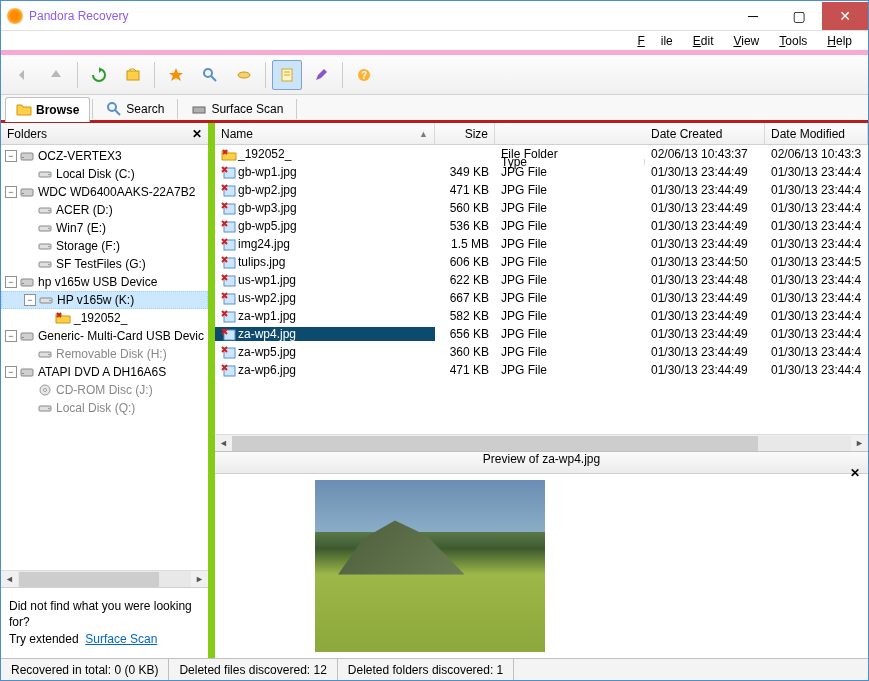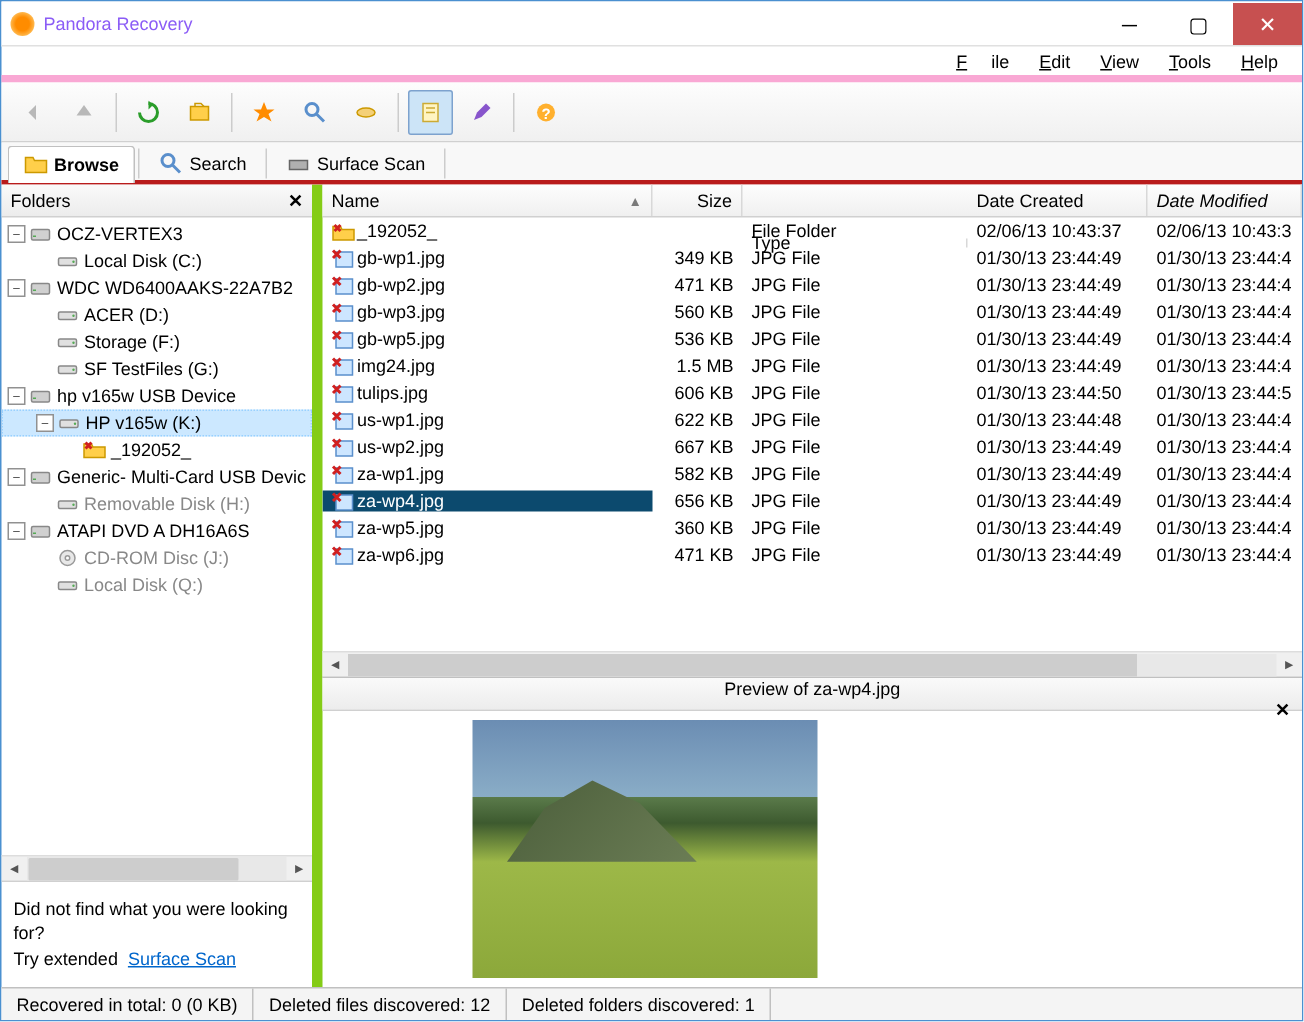--- a/index.html
+++ b/index.html
@@ -45,21 +45,21 @@
 .sidebar-hint { padding: 10px 8px; border-top: 1px solid #d0d0d0; font-size: 12px; line-height: 1.4; }
 .sidebar-hint a { color: #0066cc; text-decoration: underline; cursor: pointer; }
 
 .main { flex: 1; display: flex; flex-direction: column; }
 .list-hdr { height: 22px; display: flex; background: linear-gradient(#fdfdfd, #f0f0f0); border-bottom: 1px solid #d0d0d0; }
 .list-hdr .col { padding: 3px 6px; border-right: 1px solid #d8d8d8; font-size: 12px; display: flex; align-items: center; }
 .col-name { width: 220px; }
 .col-size { width: 60px; justify-content: flex-end; }
 .col-type { width: 150px; margin-top: 36px; }
 .col-created { width: 120px; }
-.col-modified { flex: 1; font-style: italic; }
+.col-modified { flex: 1; }
 .sort-ind { margin-left: auto; color: #7a7a7a; font-size: 9px; }
 
 .list-body { flex: 1; overflow: auto; }
 .row { height: 18px; display: flex; align-items: center; cursor: pointer; }
 .row.sel .cell.name-cell { background: #0c4a6e; color: #fff; }
 .cell { padding: 0 6px; overflow: hidden; text-overflow: ellipsis; white-space: nowrap; font-size: 12px; }
 .cell.name-cell { width: 220px; display: flex; align-items: center; gap: 3px; }
 .cell.size-cell { width: 60px; text-align: right; }
 .cell.type-cell { width: 150px; }
 .cell.created-cell { width: 120px; }
@@ -242,20 +242,30 @@
             <span class="tree-label">ACER (D:)</span>
           </div>
           <div class="tree-node" style="padding-left: 22px;">
             <span class="tree-noexp"></span>
             <span class="tree-icon">
               <svg viewBox="0 0 16 16">
                 <rect x="2" y="6" width="12" height="5" rx="1" fill="#e0e0e0" stroke="#888"></rect>
                 <circle cx="12" cy="8.5" r="0.8" fill="#5a5"></circle>
               </svg>
             </span>
+            <span class="tree-label">Win7 (E:)</span>
+          </div>
+          <div class="tree-node" style="padding-left: 22px;">
+            <span class="tree-noexp"></span>
+            <span class="tree-icon">
+              <svg viewBox="0 0 16 16">
+                <rect x="2" y="6" width="12" height="5" rx="1" fill="#e0e0e0" stroke="#888"></rect>
+                <circle cx="12" cy="8.5" r="0.8" fill="#5a5"></circle>
+              </svg>
+            </span>
             <span class="tree-label">Storage (F:)</span>
           </div>
           <div class="tree-node" style="padding-left: 22px;">
             <span class="tree-noexp"></span>
             <span class="tree-icon">
               <svg viewBox="0 0 16 16">
                 <rect x="2" y="6" width="12" height="5" rx="1" fill="#e0e0e0" stroke="#888"></rect>
                 <circle cx="12" cy="8.5" r="0.8" fill="#5a5"></circle>
               </svg>
             </span>

